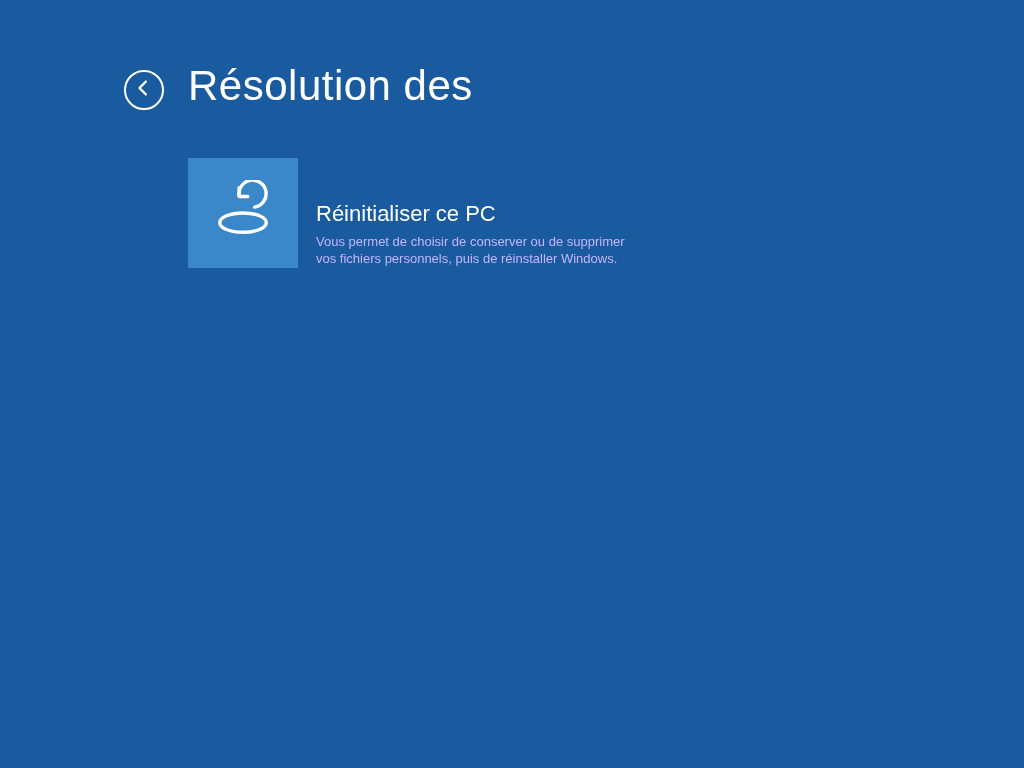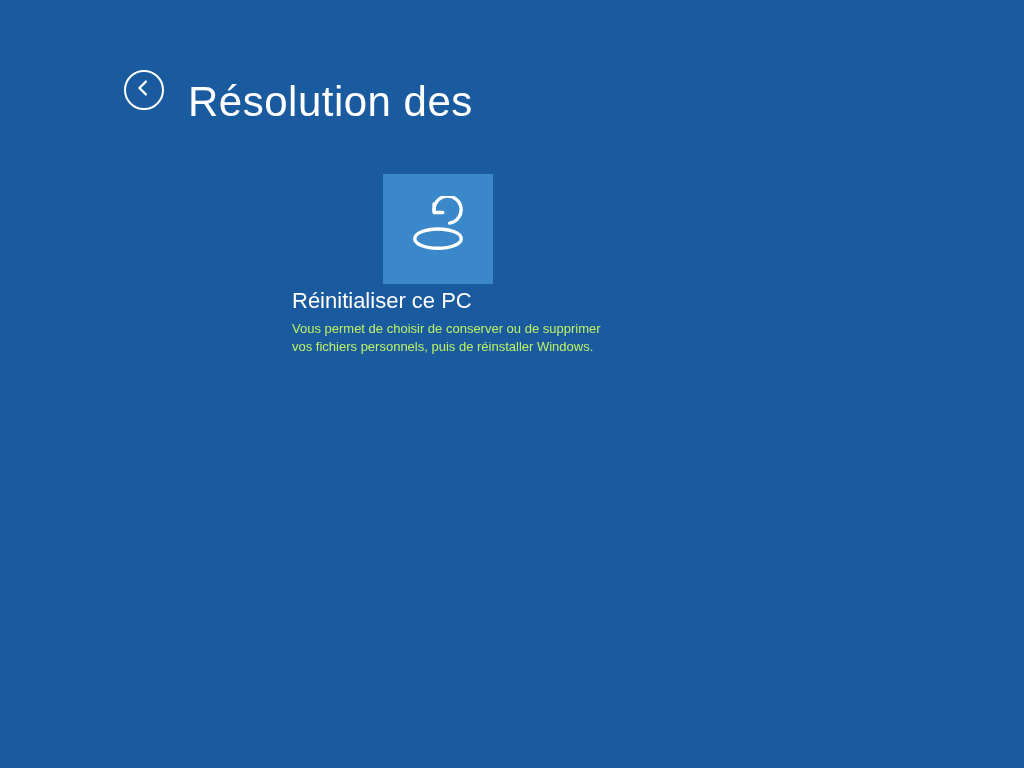--- a/index.html
+++ b/index.html
@@ -17,21 +17,20 @@
       border-radius: 14px;
     }
     .container {
       padding-top: 62px;
       padding-left: 124px;
     }
     .header {
       display: flex;
       align-items: center;
       margin-bottom: 48px;
-      margin-top: 16px;
     }
     .back-button {
       width: 40px;
       height: 40px;
       border: 2.5px solid #ffffff;
       border-radius: 50%;
       display: flex;
       align-items: center;
       justify-content: center;
       cursor: pointer;
@@ -51,24 +50,23 @@
       margin-left: 64px;
     }
     .options {
       margin-left: 64px;
       display: flex;
       flex-direction: column;
       gap: 30px;
     }
     .option-tile {
       display: flex;
-      align-items: center;
+      align-items: flex-end;
       cursor: pointer;
       width: 500px;
-      flex-direction: column;
     }
     .option-icon {
       width: 110px;
       height: 110px;
       background: #3a88c9;
       display: flex;
       align-items: center;
       justify-content: center;
       flex-shrink: 0;
     }
@@ -81,21 +79,21 @@
       padding-top: 4px;
     }
     .option-title {
       font-size: 22px;
       font-weight: 400;
       margin-bottom: 6px;
     }
     .option-desc {
       font-size: 13px;
       line-height: 1.35;
-      color: #bef264;
+      color: #c4b5fd;
       max-width: 310px;
     }
   </style>
 </head>
 <body>
 
 <div class="container">
   <div class="header">
     <div class="back-button">
       <span>

